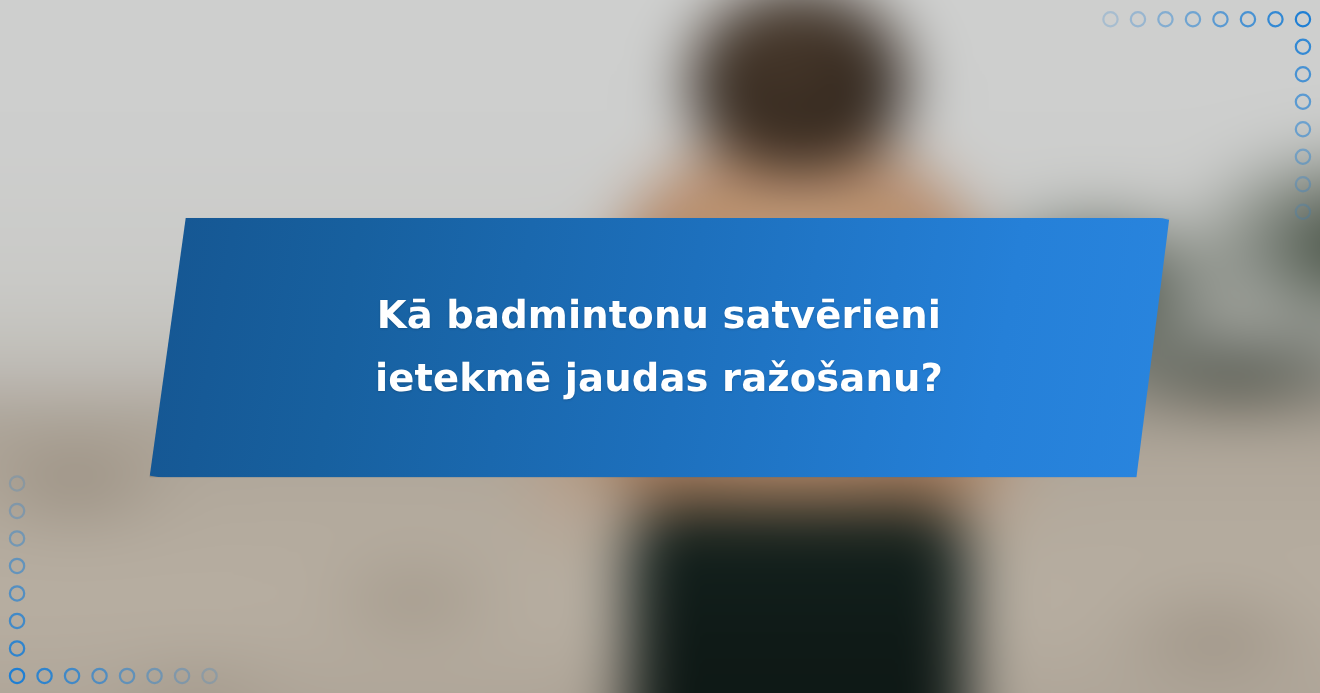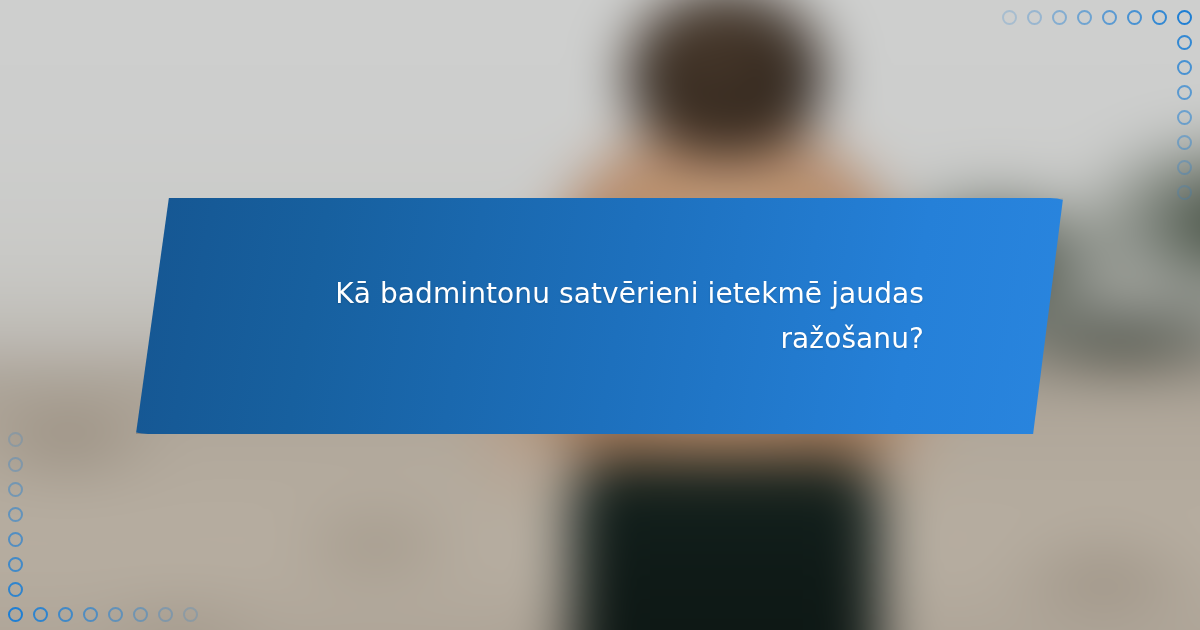--- a/index.html
+++ b/index.html
@@ -106,24 +106,24 @@
        3.6% 100%
     );
     display:flex;
     align-items:center;
     justify-content:center;
     box-shadow:0 10px 26px rgba(0,0,0,.22);
   }
 
   #title-text {
     color:#ffffff;
-    font-size:28px;
-    font-weight:400;
+    font-size:35px;
+    font-weight:700;
     line-height:1.62;
-    text-align:right;
+    text-align:center;
     letter-spacing:.1px;
     max-width:730px;
     padding:0 40px;
     text-shadow:0 1px 2px rgba(0,0,0,.18);
   }
 </style>
 </head>
 <body>
 
 <div id="stage">

